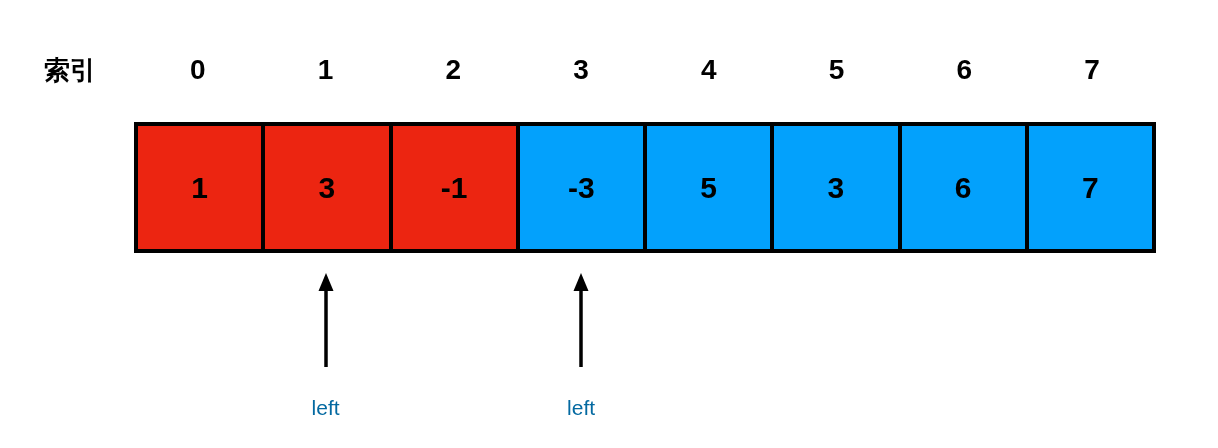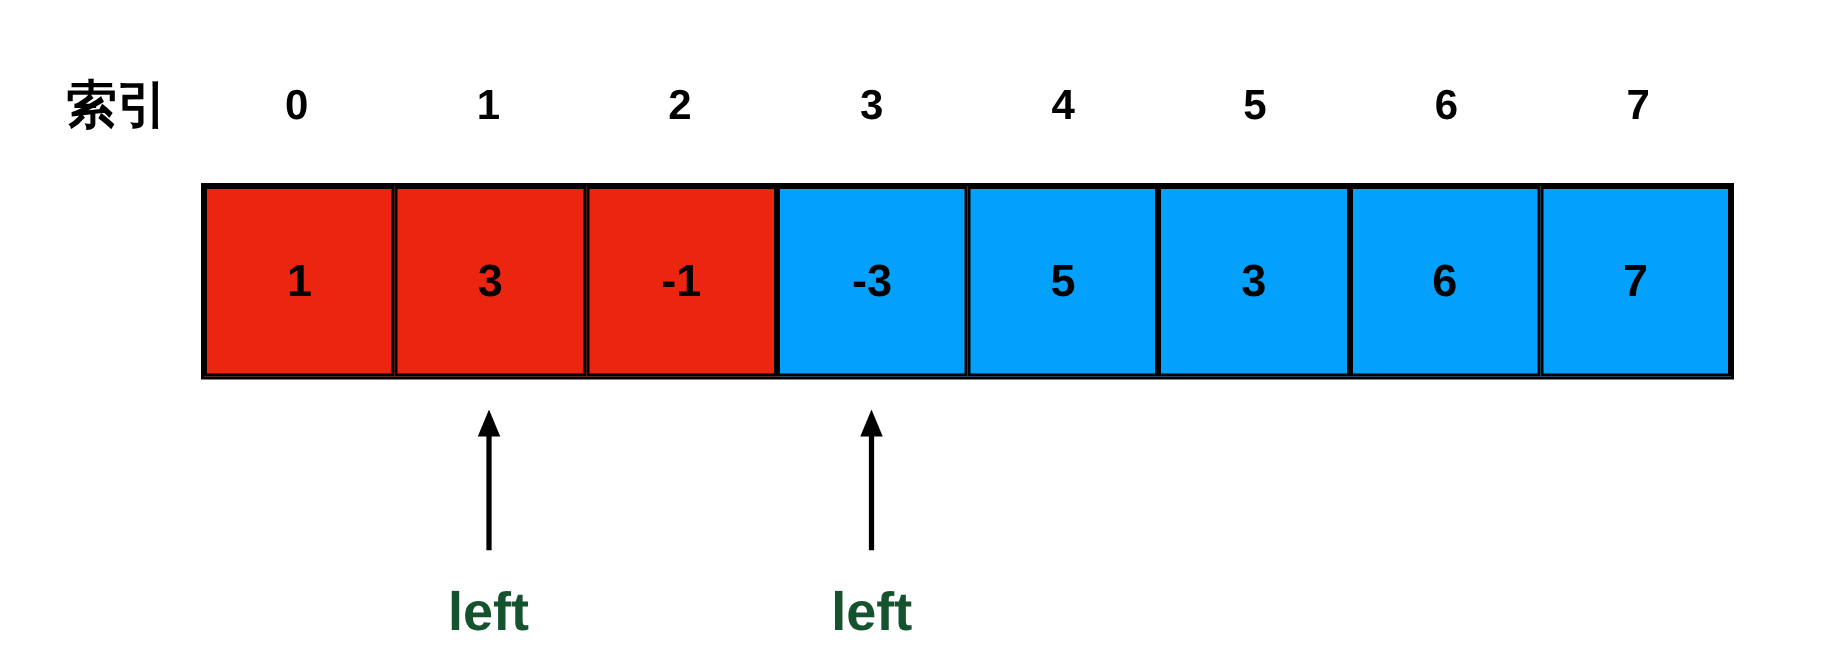--- a/index.html
+++ b/index.html
@@ -14,21 +14,21 @@
     height: 448px;
     background: #ffffff;
     overflow: hidden;
   }
   .index-caption {
     position: absolute;
     left: 44px;
     top: 52px;
     height: 36px;
     line-height: 36px;
-    font-size: 34px;
+    font-size: 26px;
     font-weight: bold;
     color: #000000;
     white-space: nowrap;
     text-align: center;
   }
   .indices-row {
     position: absolute;
     left: 134px;
     top: 52px;
     width: 1022px;
@@ -71,23 +71,23 @@
     margin-left: -40px; 
     display: flex;
     flex-direction: column;
     align-items: center;
   }
   .pointer svg {
     display: block;
   }
   .pointer-label {
     margin-top: 26px;
-    font-size: 36px;
-    font-weight: bold;
-    color: #14532d;
+    font-size: 21px;
+    font-weight: normal;
+    color: #0369a1;
     line-height: 30px;
     white-space: nowrap;
   }
 </style>
 </head>
 <body>
 
 <div class="canvas">
 
   <div class="index-caption">索引</div>

